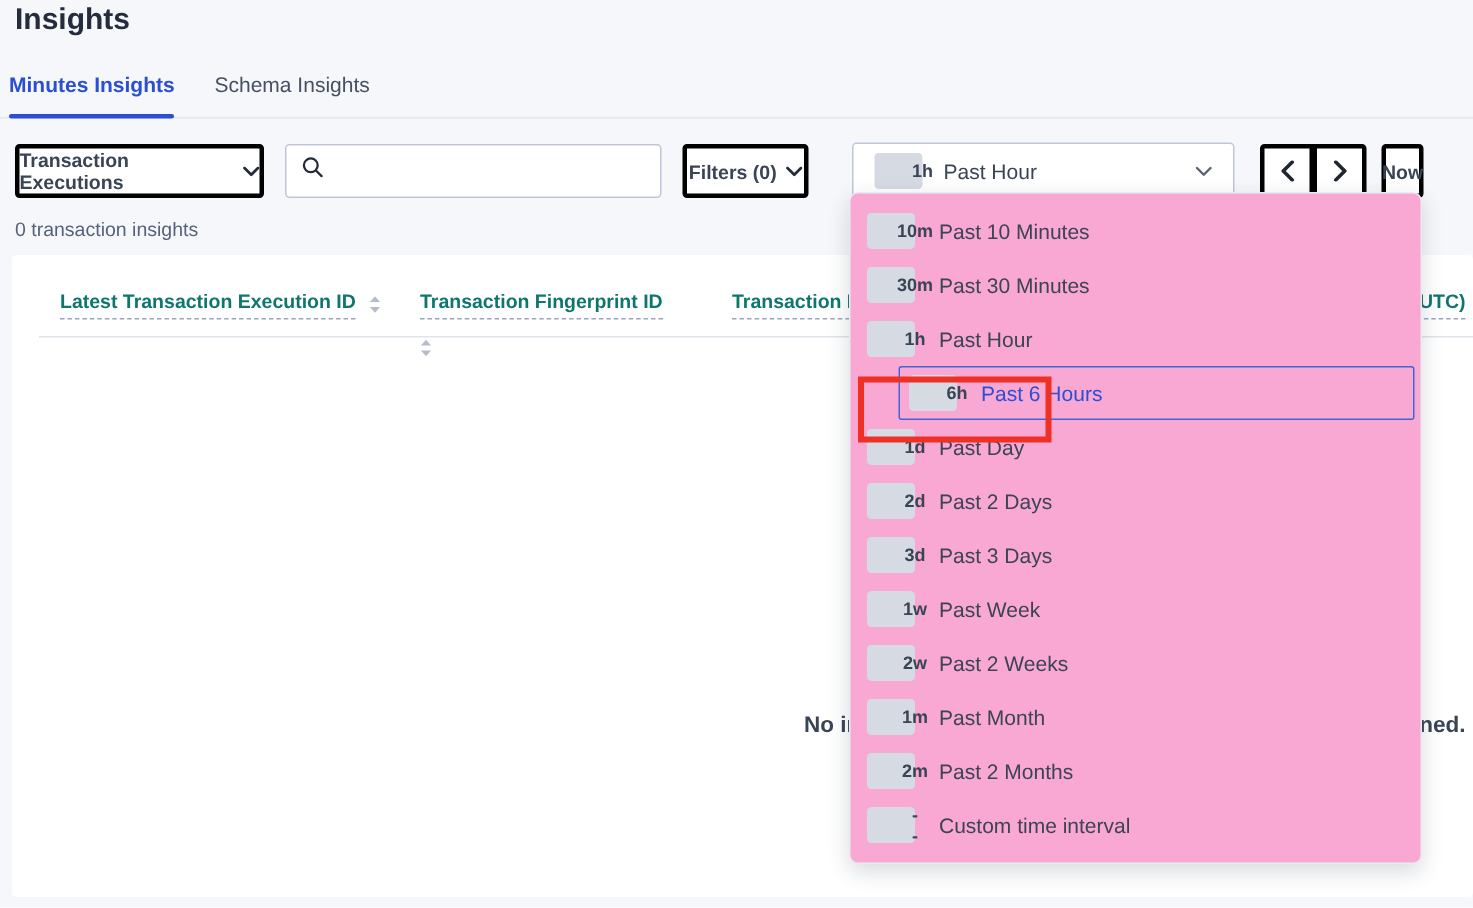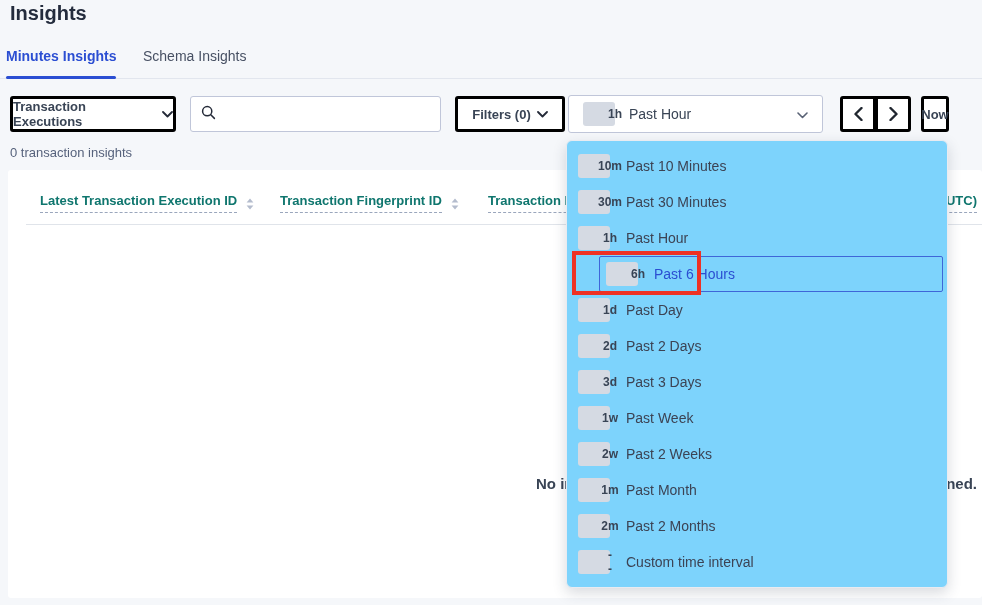--- a/index.html
+++ b/index.html
@@ -34,21 +34,21 @@
   .search-wrap {
     position:absolute; left:190px; top:96px; width:251px; height:36px;
     background:#fff; border:1px solid #c0c6d9; border-radius:3px;
     display:flex; align-items:center; padding:0 10px; gap:8px;
   }
   .search-wrap input {
     border:none; outline:none; flex:1; font-size:14px;
     font-family:"Liberation Sans", sans-serif; color:#394455; background:transparent;
   }
   .search-wrap input::placeholder { color:#8a93a3; }
-  .filters-btn { left:455px; width:110px; gap:6px; }
+  .filters-btn { left:455px; width:84px; gap:6px; }
   .time-trigger {
     position:absolute; left:568px; top:95px; width:255px; height:38px;
     background:#fff; border:1px solid #c0c6d9; border-radius:3px;
     display:flex; align-items:center; padding:0 14px; cursor:pointer;
   }
   .time-trigger .trigger-label { font-size:14px; font-weight:normal; margin-left:14px; color:#394455; flex:1; }
   .badge {
     background:#d5dae3; color:#394455; font-size:12px; font-weight:bold;
     width:32px; height:24px; border-radius:3px;
     display:flex; align-items:center; justify-content:center; flex:none;padding-left:32px;
@@ -58,31 +58,31 @@
   .next-btn { left:875px; border-radius:0 3px 3px 0; }
   .now-btn { left:921px; width:28px; }
   .summary { position:absolute; left:10px; top:145px; font-size:13px; color:#56627c; }
   
   .card { position:absolute; left:8px; top:170px; width:974px; height:428px; background:#fff; border-radius:3px; }
   .hcell { position:absolute; top:193px; display:flex; align-items:flex-start; gap:9px; z-index:2; }
   .hcell .hlabel {
     font-size:13px; font-weight:bold; color:#0f766e;
     border-bottom:1px dashed #9aa6bc; padding-bottom:4px; white-space:nowrap;
   }
-  .hc1 { left:40px; } .hc2 { left:280px; } .hc3 { left:488px; } .hc4 { right:5px; }
+  .hc1 { left:40px; } .hc2 { left:280px;flex-direction:column; } .hc3 { left:488px; } .hc4 { right:5px; }
   .sort-icon { margin-top:3px; flex:none; }
   .header-rule { position:absolute; left:26px; right:0; top:224px; height:1px; background:#e0e4ea; z-index:2; }
   
   .empty-frag { position:absolute; top:475px; font-size:15px; font-weight:bold; color:#394455; z-index:3; white-space:nowrap; }
   .empty-left { left:520px;margin-left:16px; }
   .empty-right { right:5px; }
   
   .dropdown {
-    position:absolute; left:566px; top:140px; width:382px; height:448px;
-    background:#7dd3fc; border:1px solid #e8ebf1; border-radius:6px;
+    position:absolute; left:566px; top:128px; width:382px; height:448px;
+    background:#f9a8d4; border:1px solid #e8ebf1; border-radius:6px;
     box-shadow:0 5px 14px rgba(40,50,70,.18);
     padding:7px 0; z-index:10;
   }
   .dd-item {
     height:36px; margin:0 4px; padding:0 6px; border-radius:2px;
     display:flex; align-items:center; border:1px solid transparent; cursor:pointer;
   }
   .dd-item .dd-badge { width:32px; }
   .dd-item .dd-label { margin-left:16px; font-size:14px; color:#3c4354; }
   .dd-item.highlighted { border-color:#3e66d8;margin-left:32px; }

